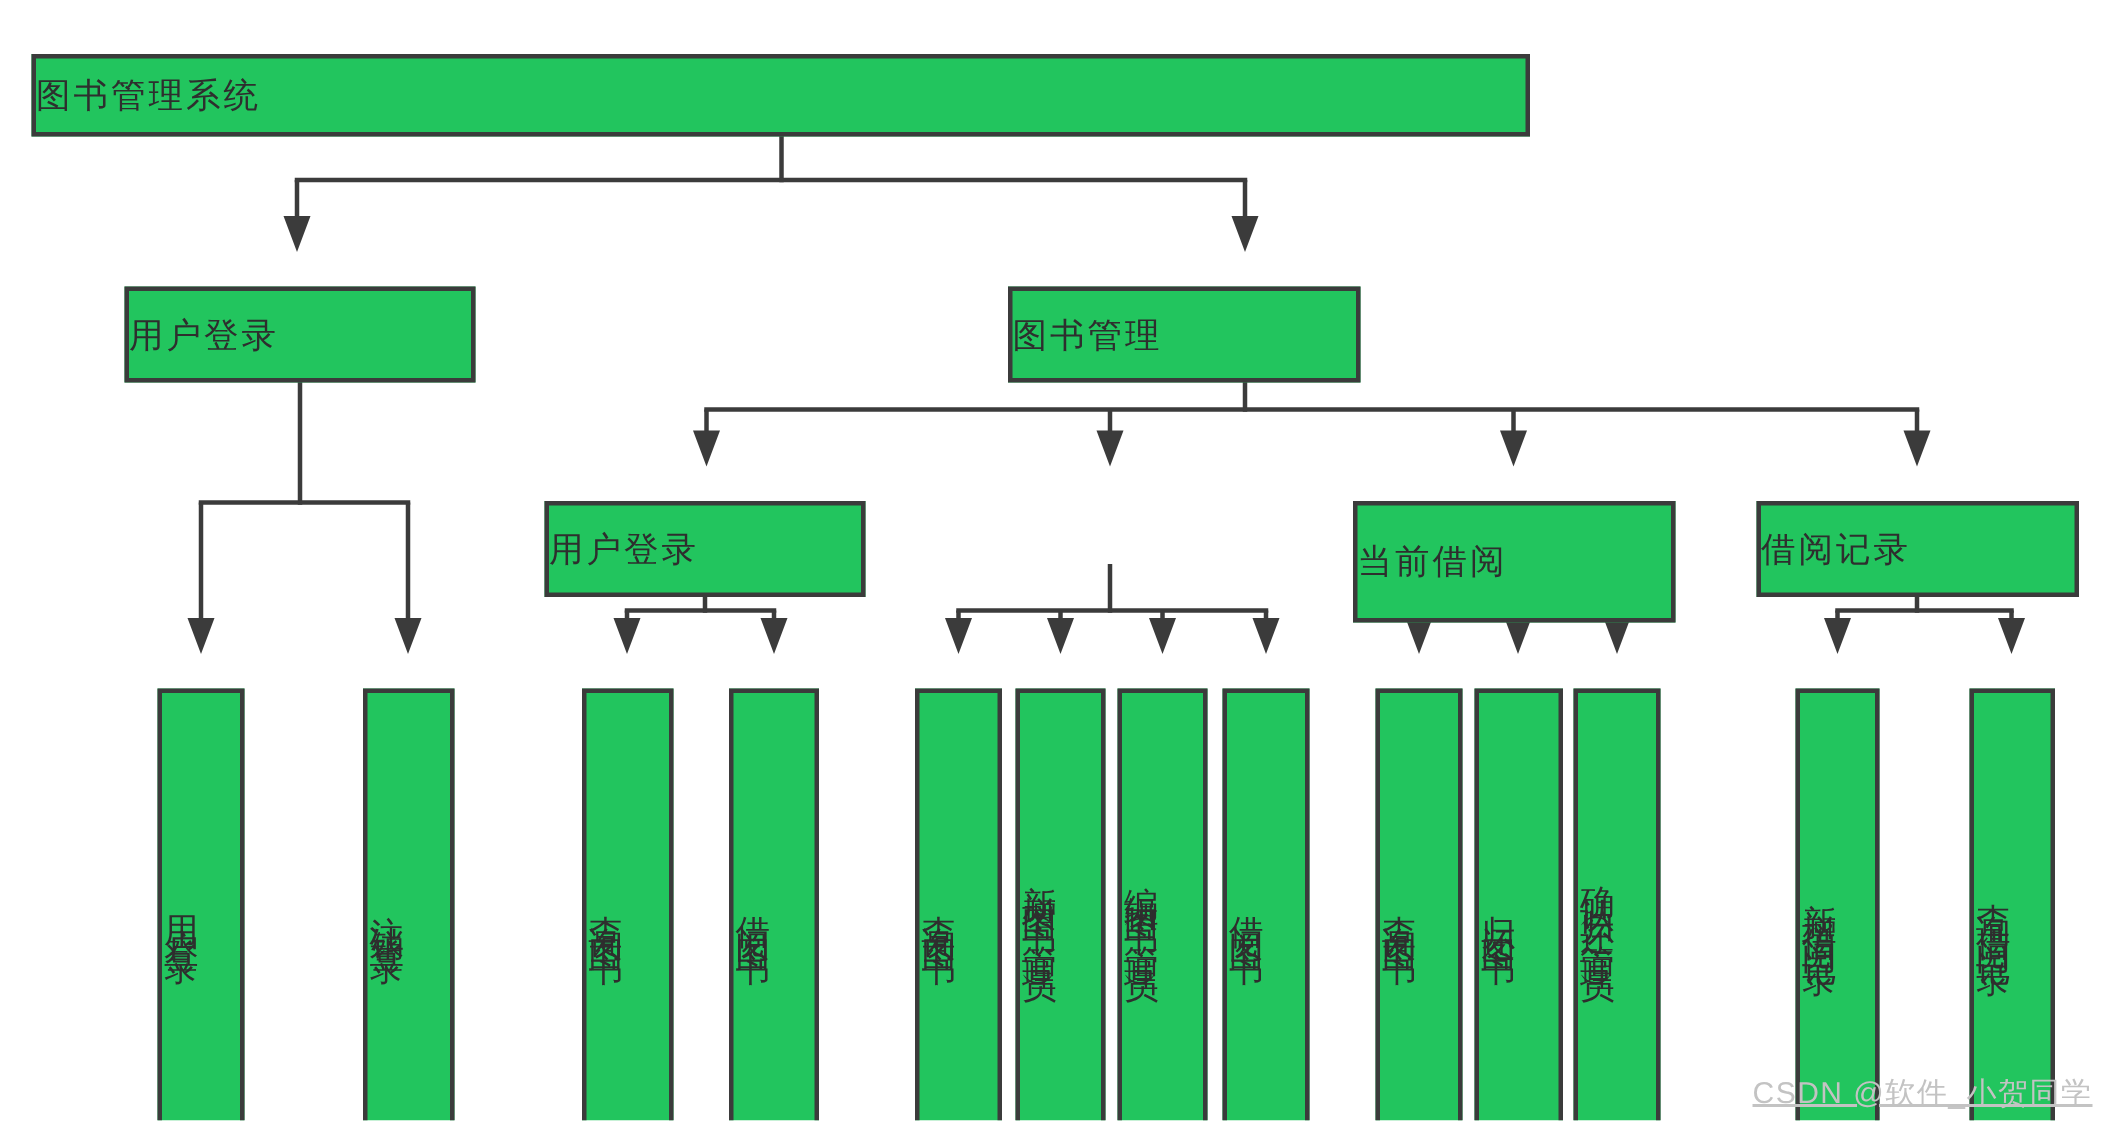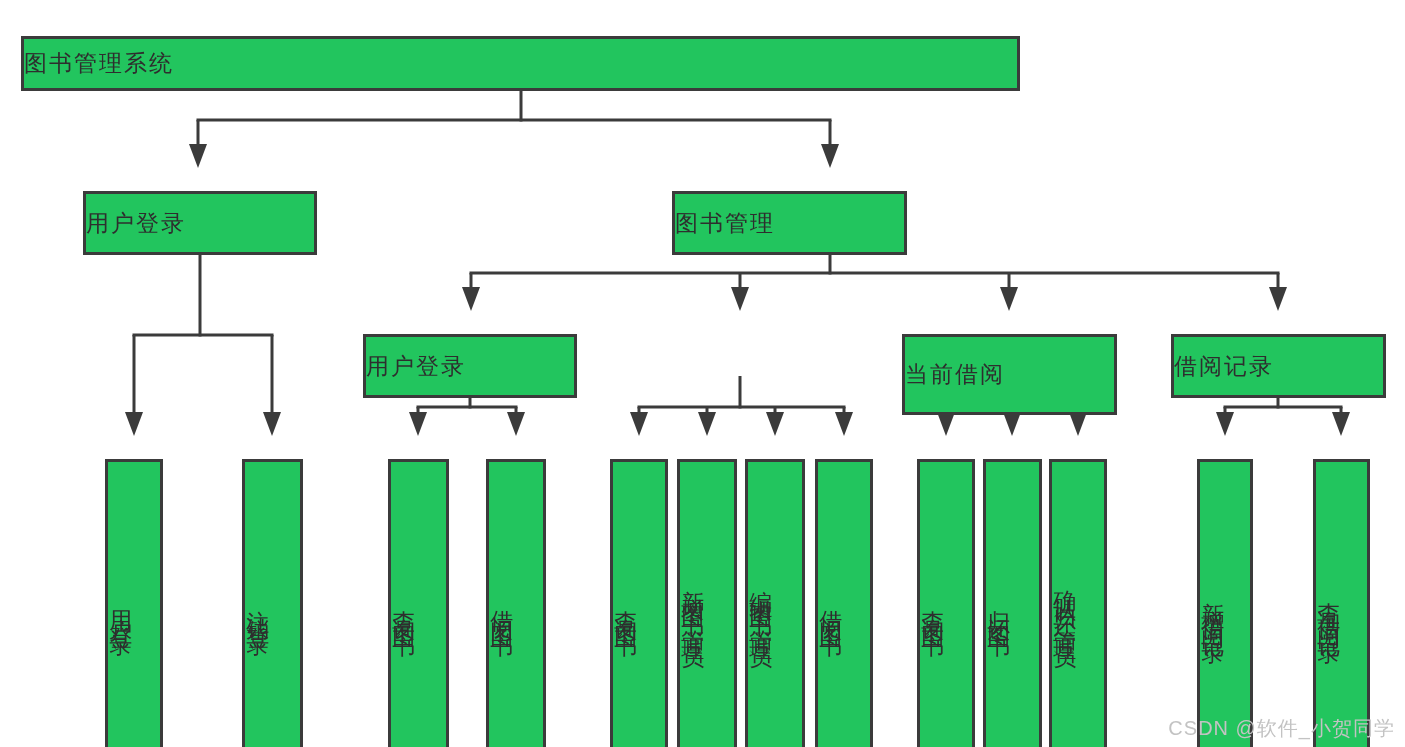--- a/index.html
+++ b/index.html
@@ -14,21 +14,21 @@
     position:absolute;box-sizing:border-box;border:3px solid #3b3b3b;background:#22c55e;
     display:flex;align-items:center;color:#2e2e2e;margin-top:22px;
   }
   .hbox{font-size:23px;letter-spacing:2px;white-space:nowrap;}
   .vbox span{
     writing-mode:vertical-rl;text-orientation:mixed;
     font-size:23px;letter-spacing:8px;line-height:1.1;white-space:nowrap;
   }
   .watermark{
     position:absolute;top:715px;right:10px;font-size:20px;color:#c3c3c3;
-    letter-spacing:1px;white-space:nowrap;
+    letter-spacing:1px;white-space:nowrap;text-decoration:underline;
   }
 </style>
 </head>
 <body>
 
 <div class="canvas">
 
   <svg class="wires" viewBox="0 0 1405 747" aria-hidden="true">
 
     <line class="wire" x1="521" y1="69" x2="521" y2="121.5"></line>

